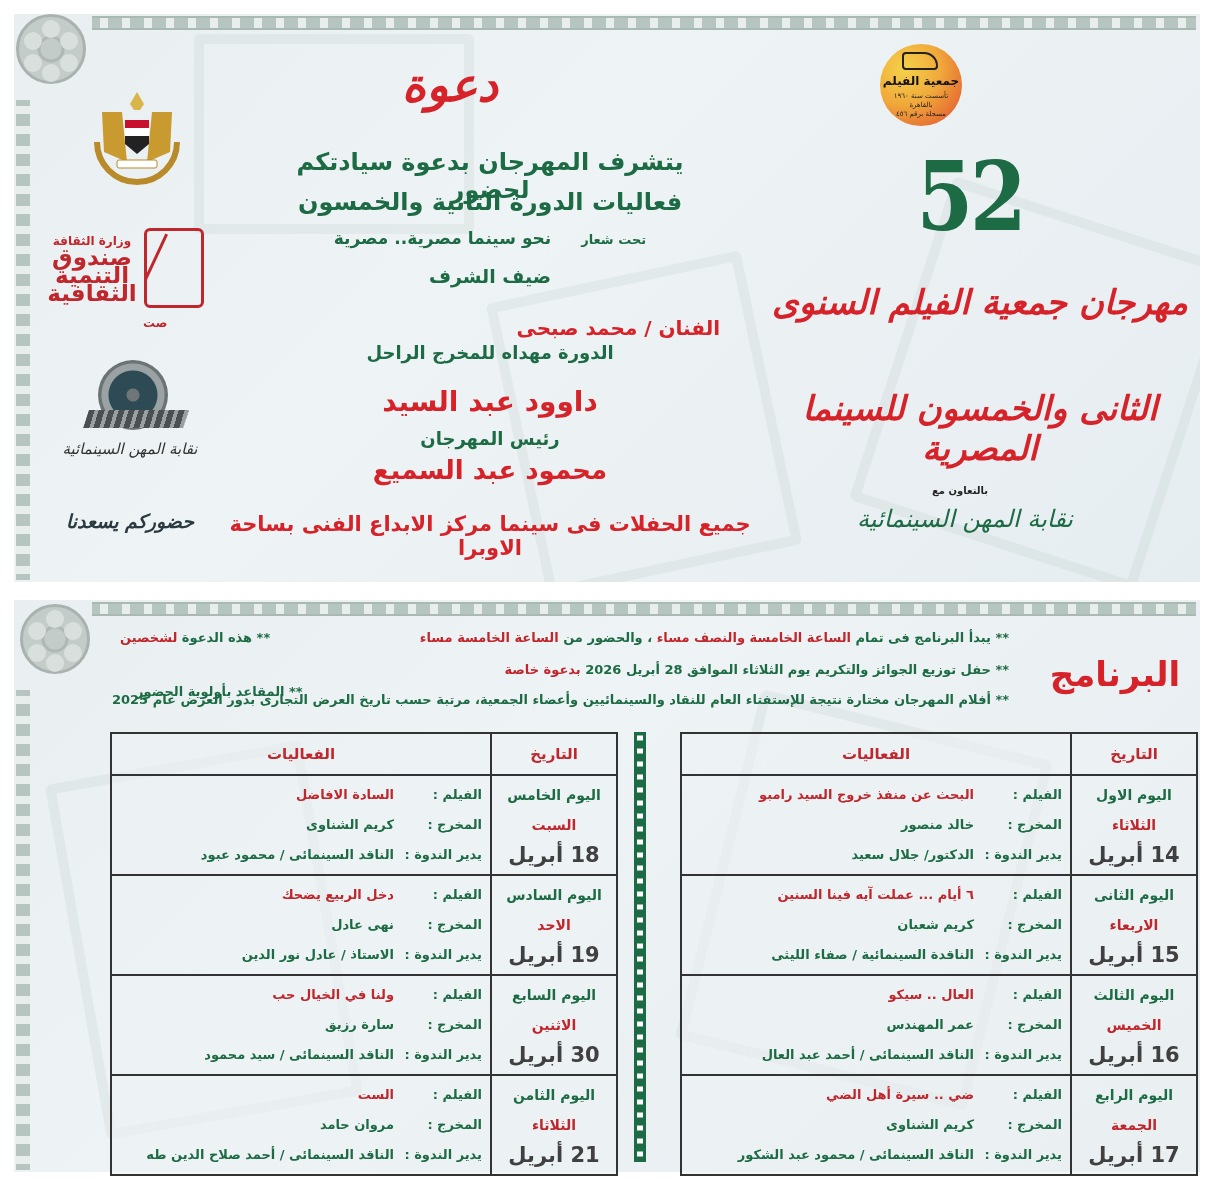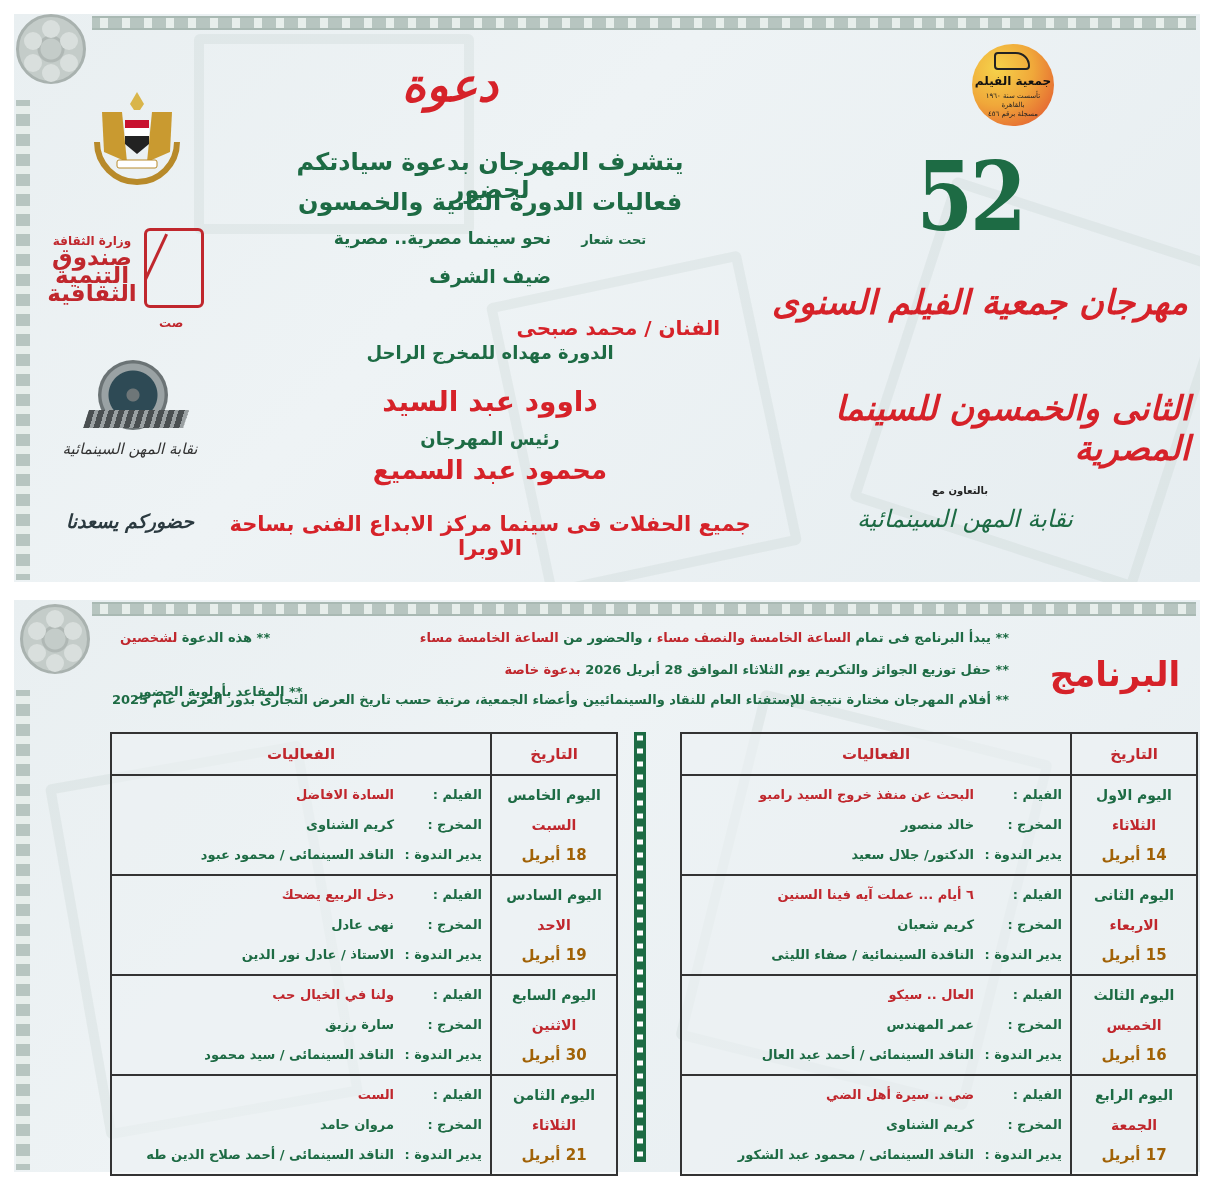--- a/index.html
+++ b/index.html
@@ -58,40 +58,40 @@
   #invite-venue { position:absolute; top: 512px; left: 220px; width: 540px; text-align:center; font-size: 21px; font-weight: bold; color: #d62229; }
 
   
   #egypt-emblem { position:absolute; left: 82px; top: 82px; width: 110px; height: 110px; }
   #culture-fund-logo { position:absolute; left: 44px; top: 228px; width: 170px; height: 110px; }
   #cf-text { position:absolute; left: 0; top: 6px; width: 96px; text-align:center; color:#c0272d; font-weight:bold; }
   #cf-text .small { font-size: 12px; display:block; }
   #cf-text .big { font-size: 23px; display:block; line-height: 18px; }
   #cf-box { position:absolute; left: 100px; top: 0; width: 60px; height: 80px; border:3px solid #c0272d; border-radius: 6px; }
   #cf-box::after { content:""; position:absolute; left:6px; top:8px; width:34px; height:50px; border-left:3px solid #c0272d; transform: rotate(25deg); }
-  #cf-sub { position:absolute; left:115px; top:88px; font-size:12px; color:#c0272d; font-weight:bold; }
+  #cf-sub { position:absolute; left:99px; top:88px; font-size:12px; color:#c0272d; font-weight:bold; }
   #syndicate-reel { position:absolute; left: 98px; top: 360px; width: 70px; height: 70px; border-radius:50%; background: radial-gradient(circle, #6e7678 0 6px, #2e4a55 7px 24px, #9aa2a4 25px 31px, #6b7375 32px); }
   #syndicate-reel-base { position:absolute; left: 86px; top: 410px; width: 100px; height: 18px; background: repeating-linear-gradient(90deg, #4a4f51 0 6px, #9aa0a2 6px 10px); transform: skewX(-18deg); }
   #syndicate-name-left { position:absolute; left: 40px; top: 440px; width: 180px; text-align:center; font-family:"DejaVu Serif", serif; font-style: italic; font-size: 15px; color: #333; }
   #welcome-text { position:absolute; left: 40px; top: 510px; width: 180px; text-align:center; font-family:"DejaVu Serif", serif; font-style: italic; font-weight: bold; font-size: 19px; color: #2b3a40; }
 
   
   #film-society-logo {
-    position:absolute; left: 972px; top: 44px; width: 82px; height: 82px; border-radius:50%;
+    position:absolute; left: 880px; top: 44px; width: 82px; height: 82px; border-radius:50%;
     background: radial-gradient(circle at 30% 30%, #f5d24a 0%, #f0a83a 45%, #e04a2e 100%);
     text-align:center; color:#1a1a1a;
   }
   #fs-camera { position:absolute; left: 22px; top: 8px; width: 36px; height: 18px; border:2px solid #222; border-radius: 4px 14px 4px 4px; }
   #fs-name { position:absolute; top: 30px; left:0; width:100%; font-size: 12px; font-weight: bold; color:#111; }
   #fs-sub1, #fs-sub2, #fs-sub3 { position:absolute; left:0; width:100%; font-size: 7px; color:#222; }
   #fs-sub1 { top: 48px; } #fs-sub2 { top: 57px; } #fs-sub3 { top: 66px; }
 
   #edition-number { position:absolute; left: 900px; top: 140px; width: 140px; text-align:center; font-family: "DejaVu Serif", serif; font-size: 96px; font-weight: bold; color: #1d6b44; letter-spacing: -4px; transform: scaleX(0.85); }
   #festival-title-1 { position:absolute; left: 770px; top: 282px; width: 420px; text-align:center; font-family: "DejaVu Serif", serif; font-style: italic; font-weight: bold; font-size: 34px; color: #d62229; }
-  #festival-title-2 { position:absolute; left: 770px; top: 388px; width: 420px; font-family: "DejaVu Serif", serif; font-style: italic; font-weight: bold; font-size: 34px; color: #d62229; }
+  #festival-title-2 { position:absolute; left: 770px; top: 388px; width: 420px; text-align:center; font-family: "DejaVu Serif", serif; font-style: italic; font-weight: bold; font-size: 34px; color: #d62229; }
   #coop-label { position:absolute; left: 900px; top: 485px; width: 120px; text-align:center; font-size: 10px; font-weight: bold; color: #222; }
   #syndicate-name-right { position:absolute; left: 820px; top: 505px; width: 290px; text-align:center; font-family:"DejaVu Serif", serif; font-style: italic; font-size: 24px; color: #1d6b44; }
 
   
   #program-title { position:absolute; left: 1040px; top: 654px; width: 150px; text-align:center; font-size: 34px; font-weight: bold; color: #d62229; }
   .note { position:absolute; font-size: 13px; font-weight: bold; color: #1d6b44; white-space: nowrap; }
   .note .hl { color: #c0272d; }
   #note-1 { right: 200px; top: 630px; }
   #note-2 { right: 200px; top: 662px; }
   #note-3 { right: 200px; top: 692px; }
@@ -111,21 +111,21 @@
     background: rgba(236,242,244,0.6);
   }
   #schedule-right { left: 680px; top: 732px; width: 518px; }
   #schedule-left { left: 110px; top: 732px; width: 508px; }
   table.schedule th, table.schedule td { border: 2px solid #333; }
   table.schedule th { height: 42px; font-size: 15px; font-weight: bold; color: #c0272d; }
   table.schedule td.date { width: 126px; text-align: center; font-weight: bold; font-size: 14px; vertical-align: middle; padding: 4px 0; }
   table.schedule td.date div { line-height: 30px; }
   table.schedule td.date .day { color: #1d6b44; }
   table.schedule td.date .weekday { color: #c0272d; }
-  table.schedule td.date .md { color: #a16207; font-size: 15px; }
+  table.schedule td.date .md { color: #404040; font-size: 21px; }
   table.schedule td.acts { padding: 4px 8px; font-size: 13px; font-weight: bold; vertical-align: middle; }
   .act-line { display: flex; line-height: 30px; white-space: nowrap; }
   .act-key { width: 88px; color: #1d6b44; flex-shrink: 0; }
   .act-val { color: #1d6b44; }
   .act-val.film { color: #c0272d; }
   table.schedule tbody tr { height: 96px; }
 </style>
 </head>
 <body>
 

